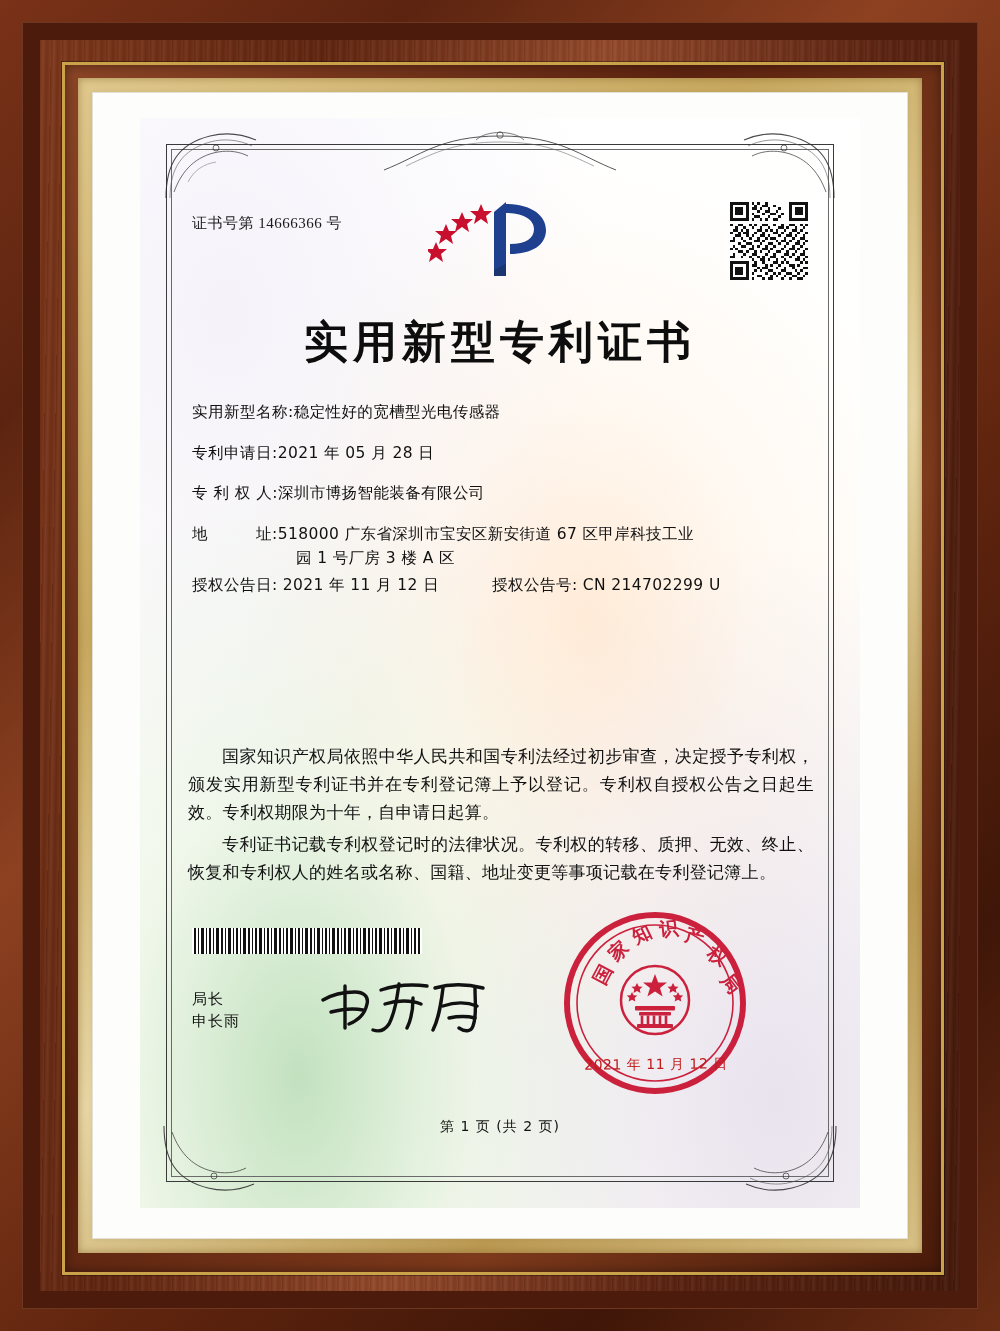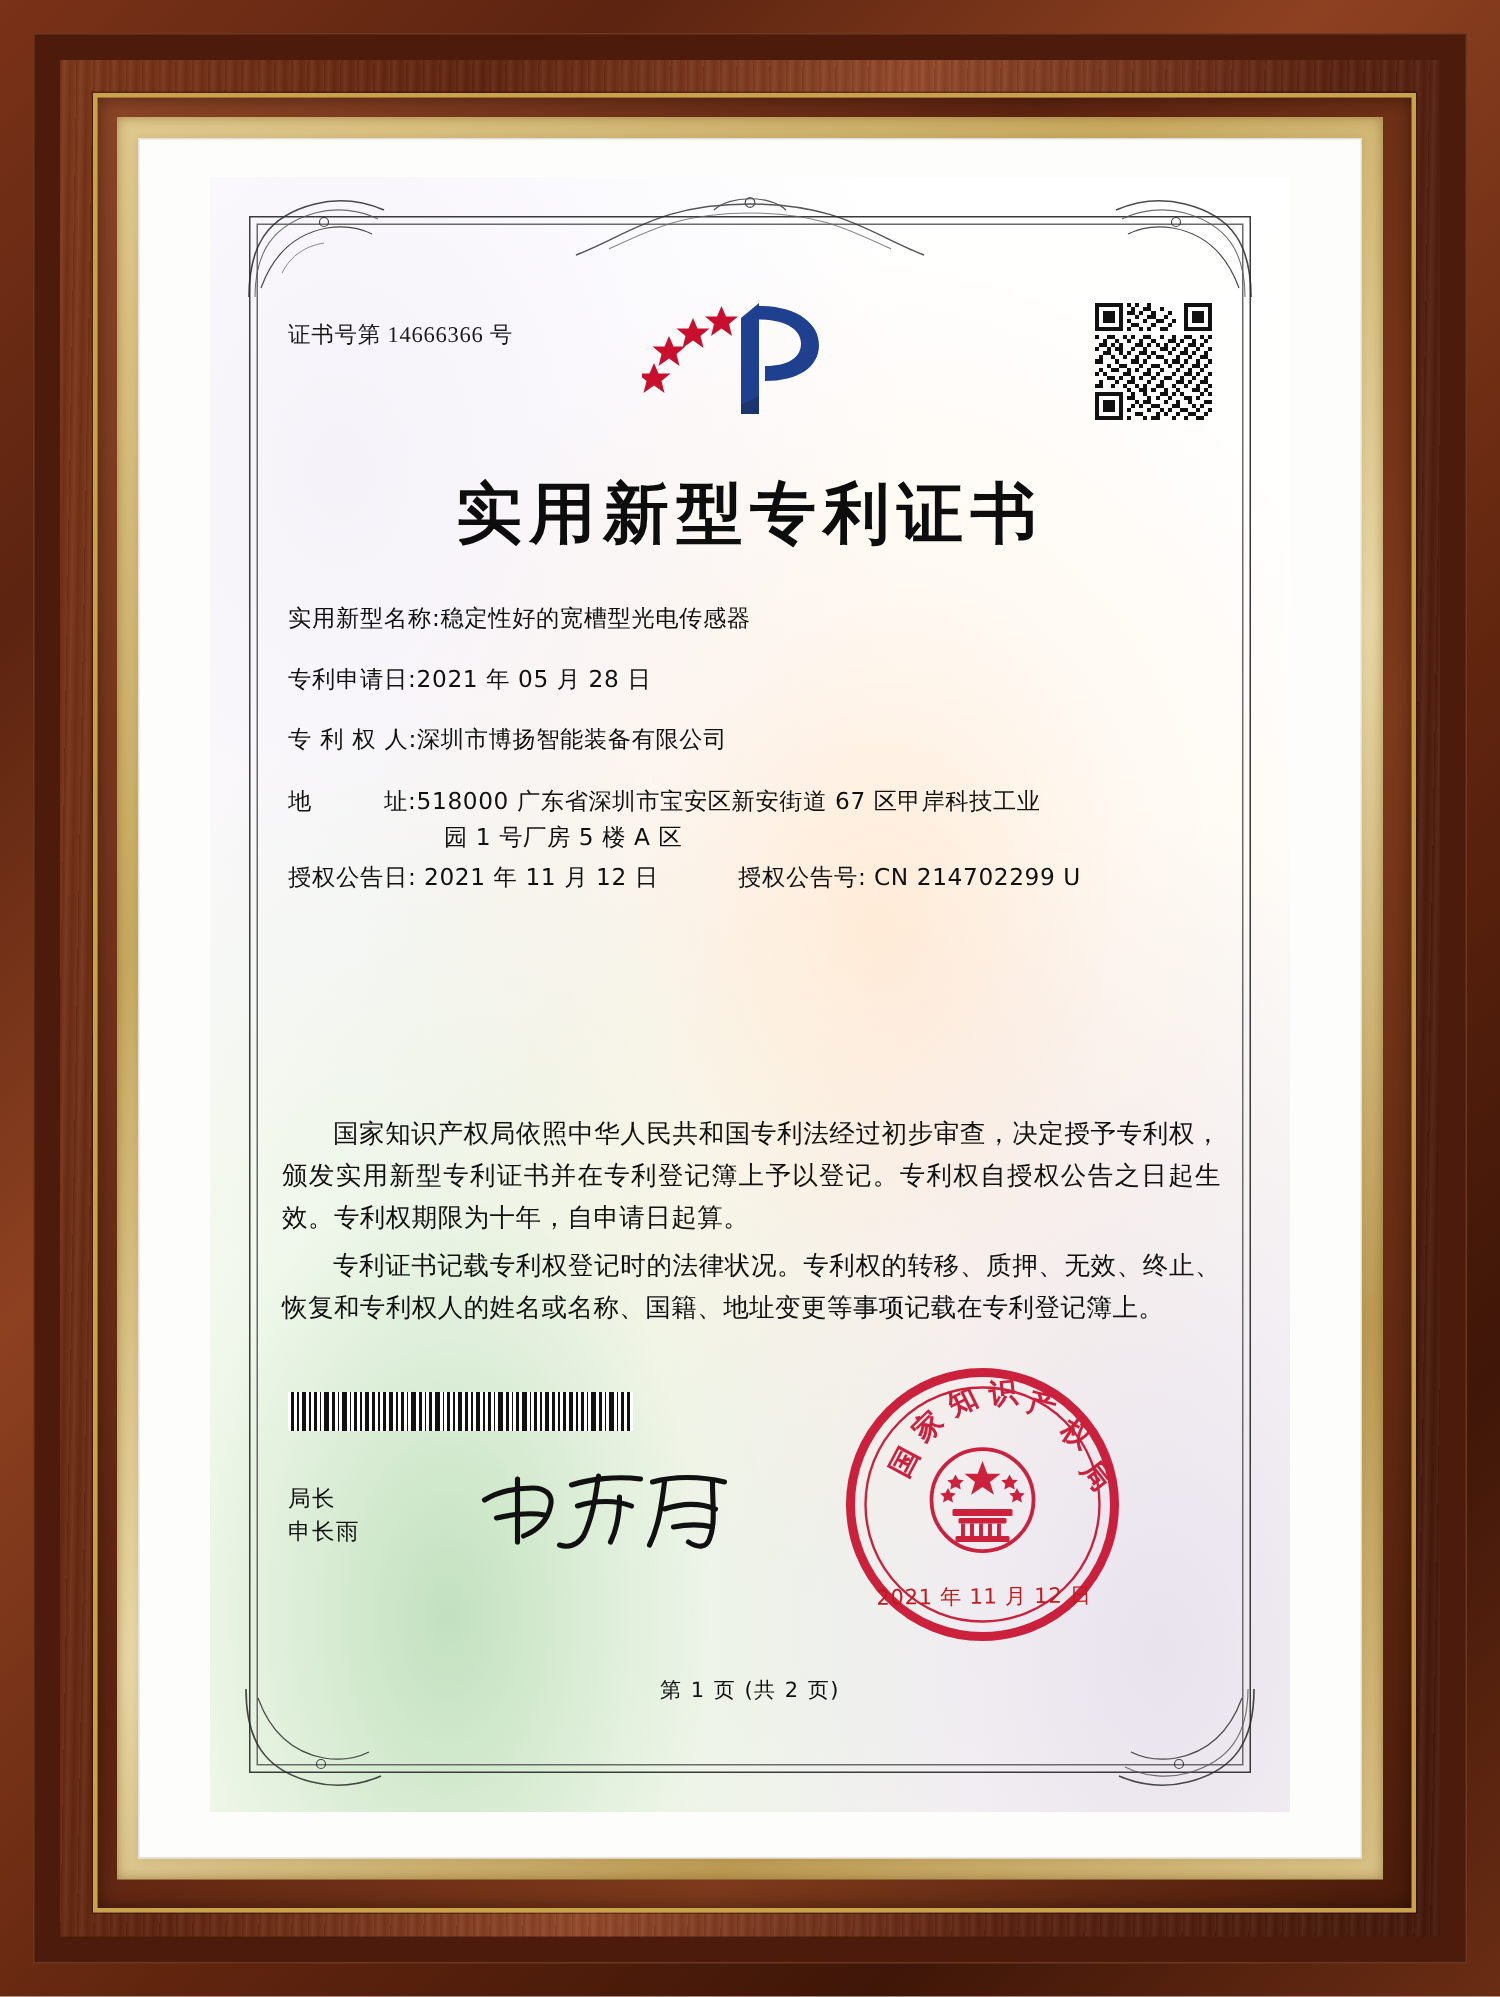--- a/index.html
+++ b/index.html
@@ -532,21 +532,21 @@
       <div class="field-row">
         <span class="field-label">专 利 权 人:</span>
         <span class="field-value">深圳市博扬智能装备有限公司</span>
       </div>
 
       <div style="margin-bottom:8px;">
         <div class="field-row" style="margin-bottom:0;">
           <span class="field-label">地　　　址:</span>
           <span class="field-value">518000 广东省深圳市宝安区新安街道 67 区甲岸科技工业</span>
         </div>
-        <div class="field-value-indent">园 1 号厂房 5 楼 A 区</div>
+        <div class="field-value-indent">园 1 号厂房 3 楼 A 区</div>
       </div>
 
       <div class="row-inline">
         <div class="inline-left">
           <span class="field-label">授权公告日:</span>
           <span class="field-value">2021 年 11 月 12 日</span>
         </div>
         <div class="inline-right">
           <span class="field-label">授权公告号:</span>
           <span class="field-value">CN 214702299 U</span>

